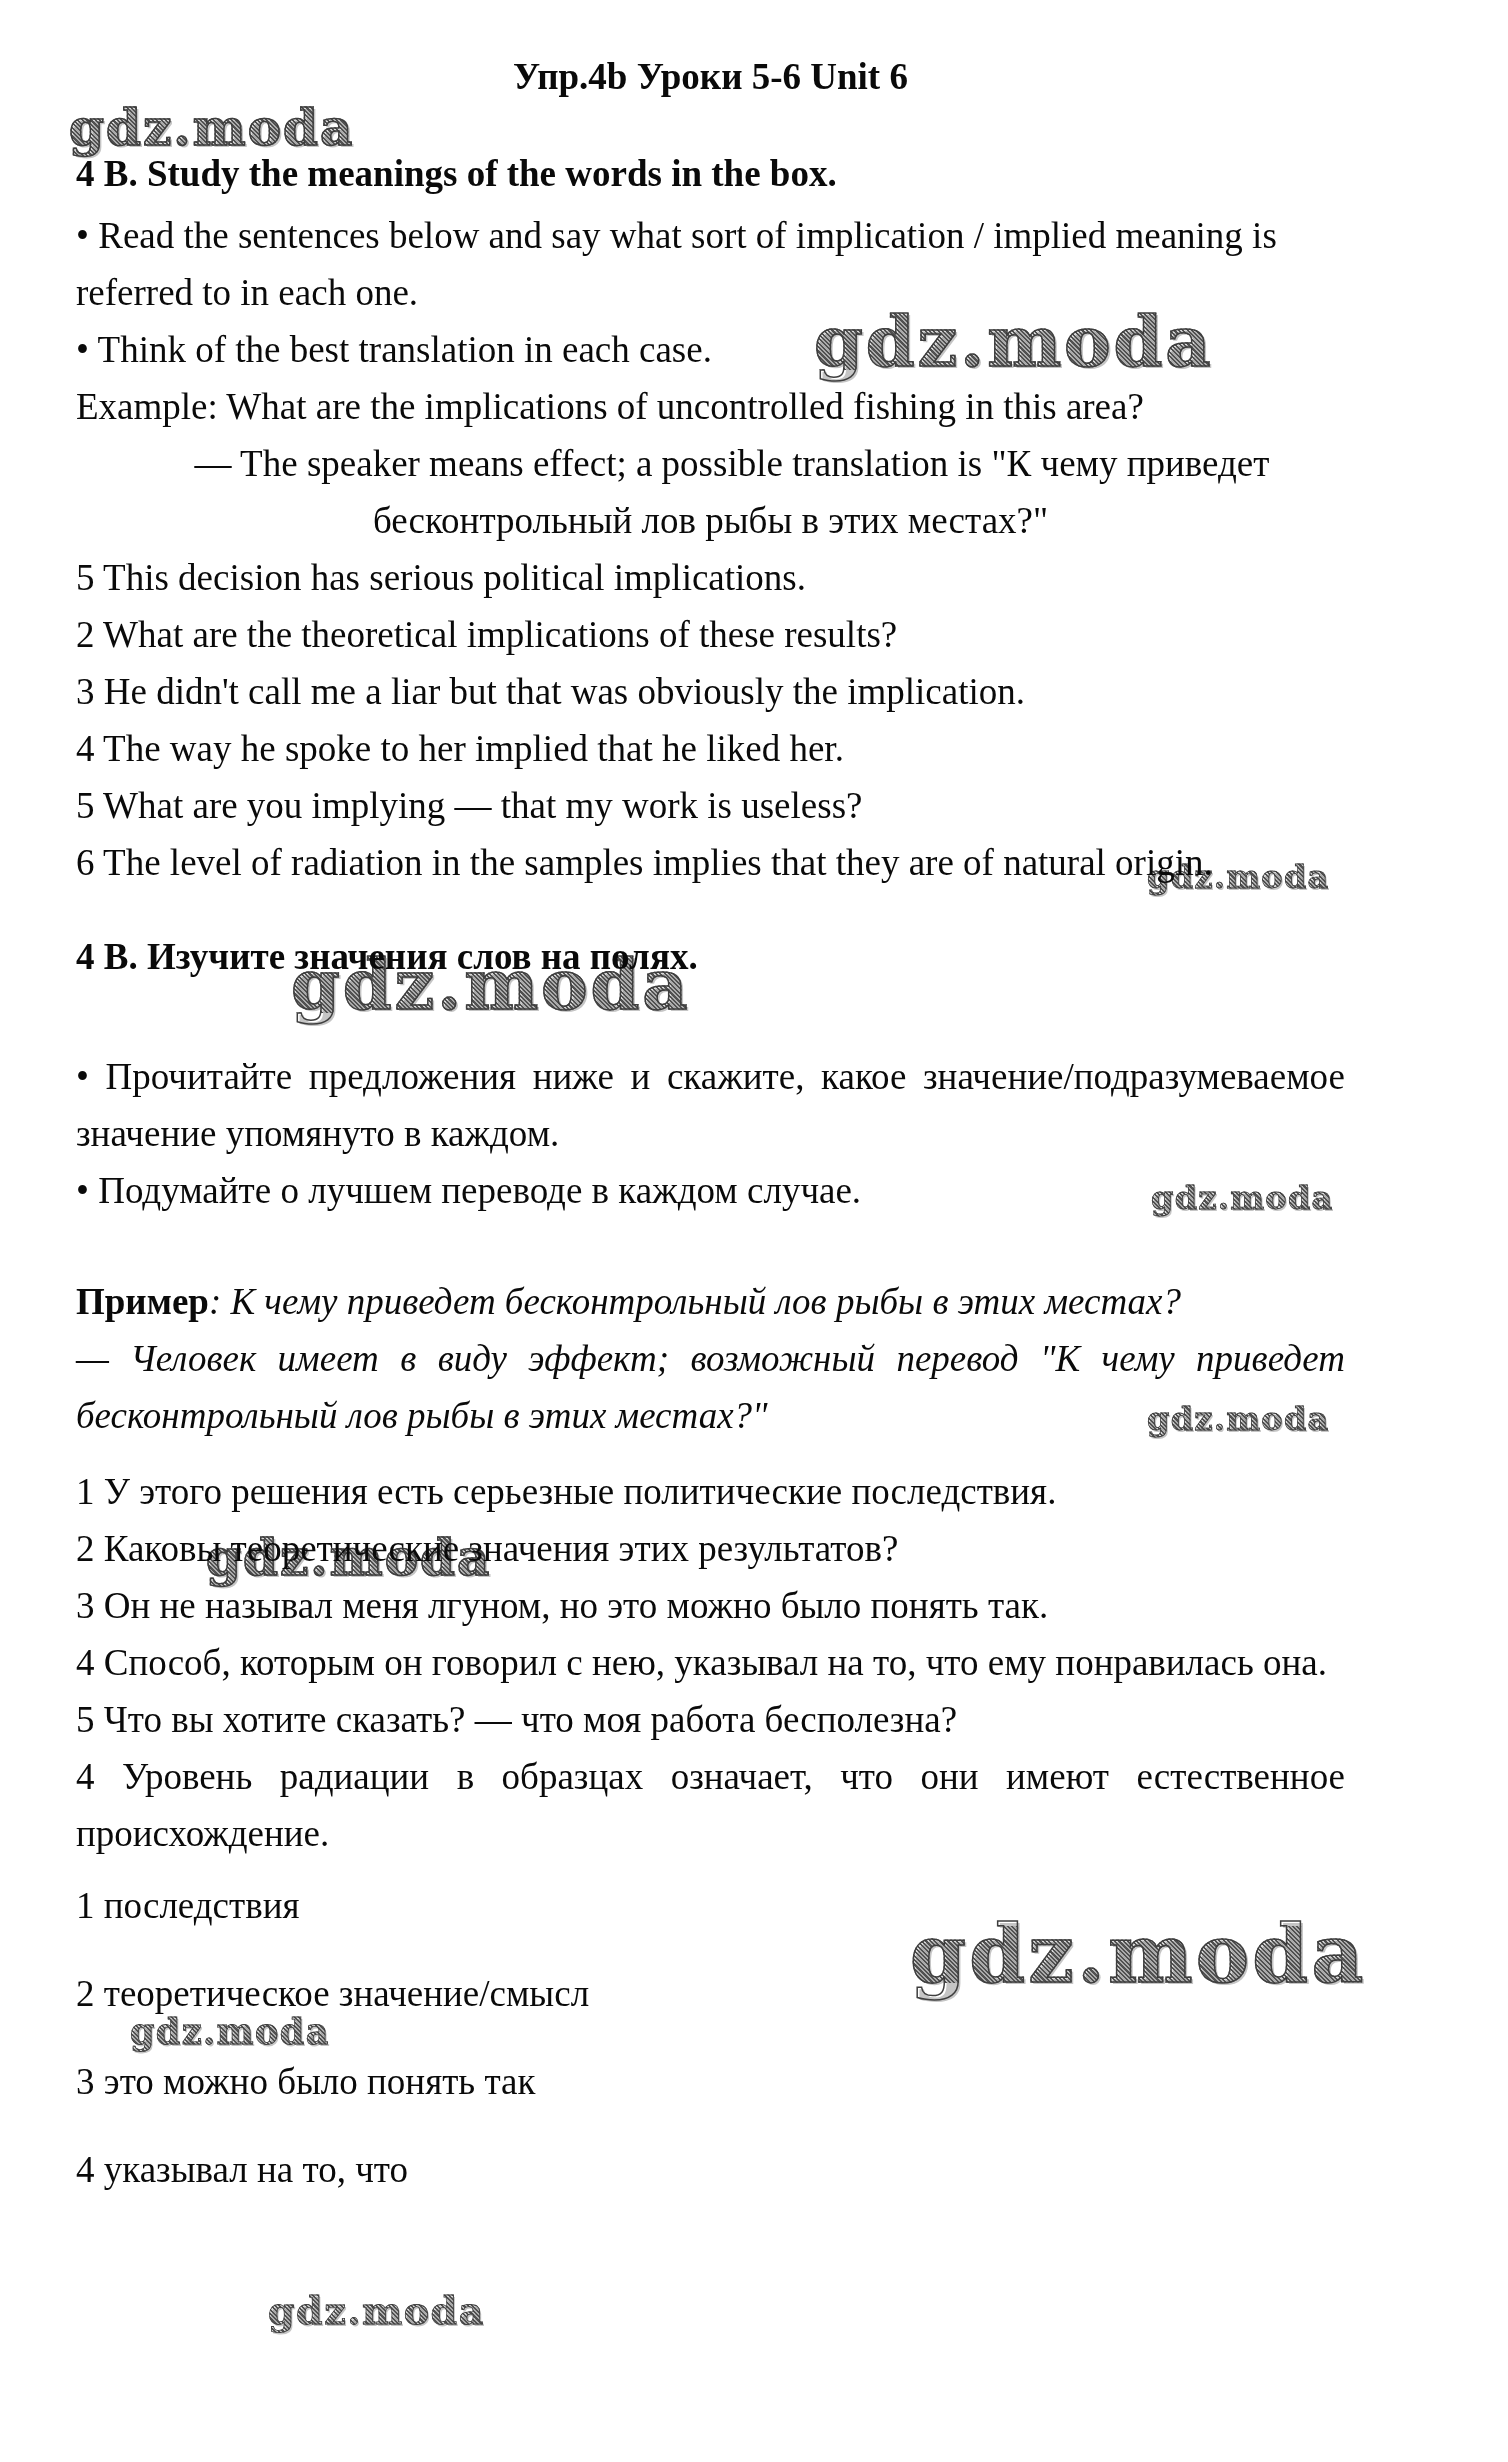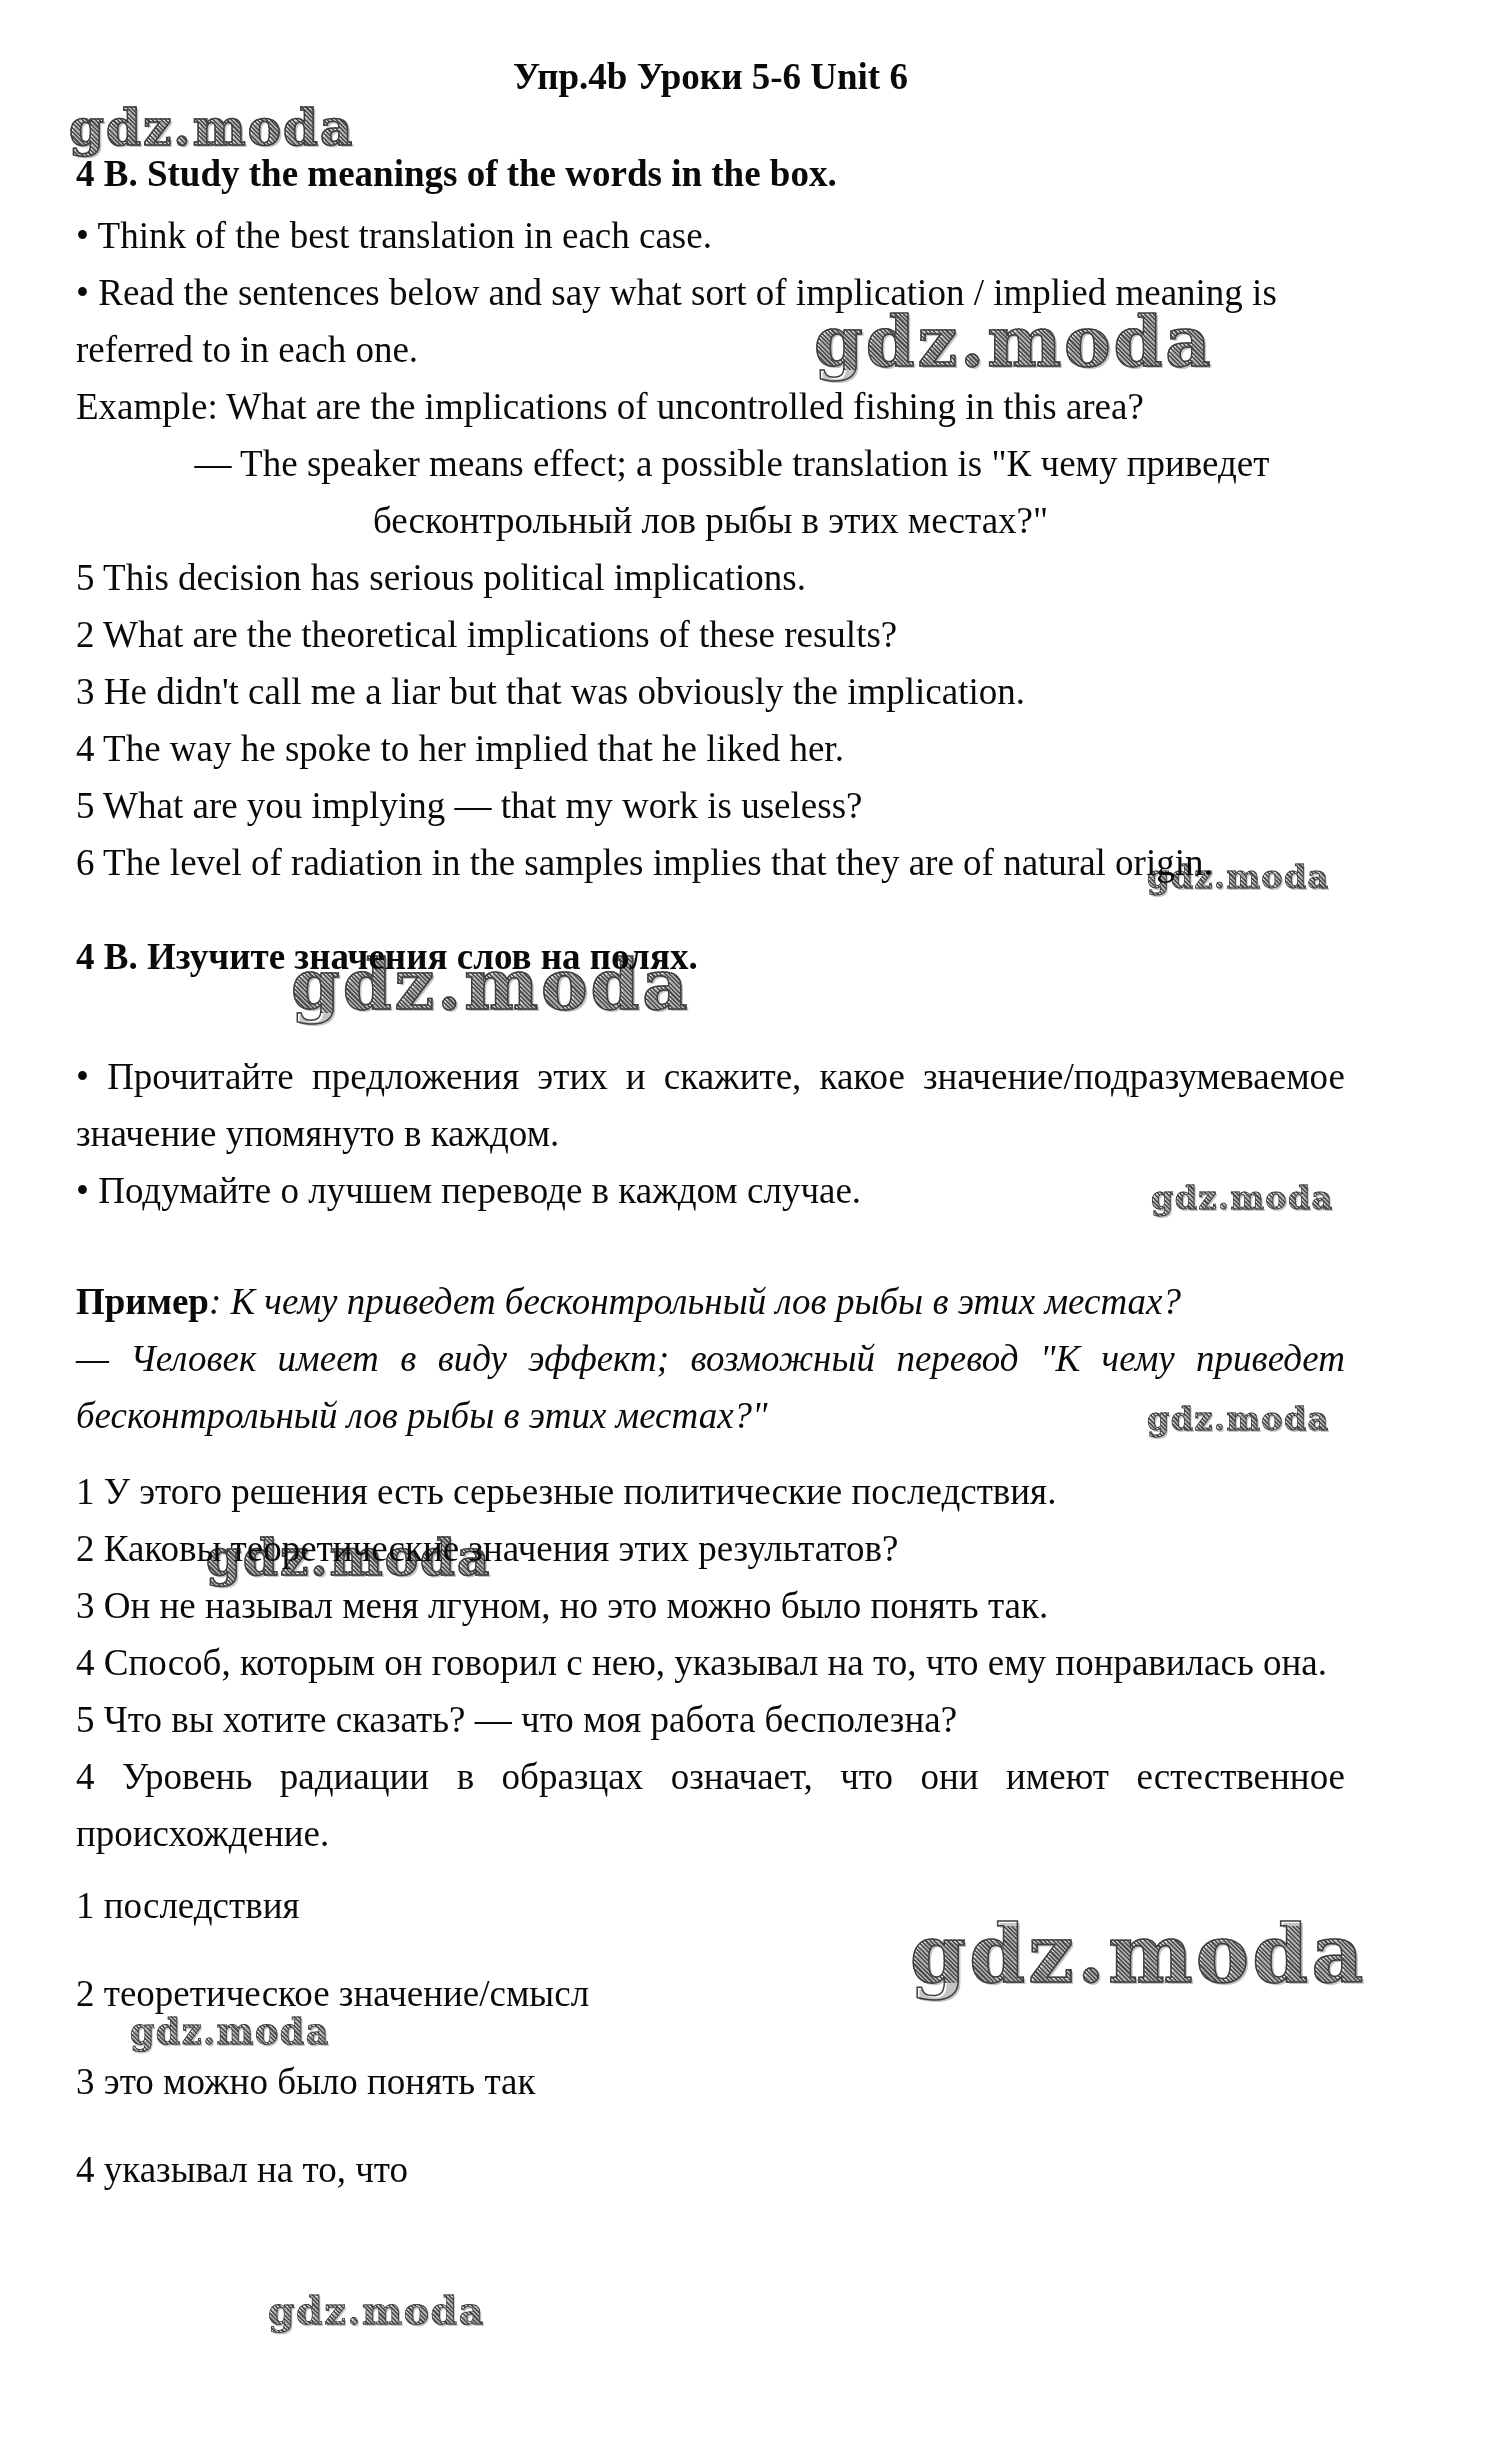--- a/index.html
+++ b/index.html
@@ -79,33 +79,33 @@
 <span class="wm" style="left:206px; top:1529px; font-size:50px;">gdz.moda</span>
 <span class="wm" style="left:910px;top:1926px; font-size:80px;">gdz.moda</span>
 <span class="wm wm-sm" style="left:130px; top:2003px; font-size:35px;">gdz.moda</span>
 <span class="wm wm-sm" style="left:268px; top:2282px; font-size:38px;">gdz.moda</span>
 
 <div class="content">
 
   <p class="page-title">Упр.4b Уроки 5-6 Unit 6</p>
 
   <p class="heading">4 B. Study the meanings of the words in the box.</p>
+  <p class="para">• Read the sentences below and say what sort of implication / implied meaning is referred to in each one.</p>
   <p class="para">• Think of the best translation in each case.</p>
-  <p class="para">• Read the sentences below and say what sort of implication / implied meaning is referred to in each one.</p>
   <p class="para">Example: What are the implications of uncontrolled fishing in this area?</p>
   <p class="para indent-first">— The speaker means effect; a possible translation is "К чему приведет бесконтрольный лов рыбы в этих местах?"</p>
   <p class="para">5 This decision has serious political implications.</p>
   <p class="para">2 What are the theoretical implications of these results?</p>
   <p class="para">3 He didn't call me a liar but that was obviously the implication.</p>
   <p class="para">4 The way he spoke to her implied that he liked her.</p>
   <p class="para">5 What are you implying — that my work is useless?</p>
   <p class="para">6 The level of radiation in the samples implies that they are of natural origin.</p>
 
   <p class="heading-ru">4 В. Изучите значения слов на полях.</p>
-  <p class="para justify">• Прочитайте предложения этих и скажите, какое значение/подразумеваемое значение упомянуто в каждом.</p>
+  <p class="para justify">• Прочитайте предложения ниже и скажите, какое значение/подразумеваемое значение упомянуто в каждом.</p>
   <p class="para">• Подумайте о лучшем переводе в каждом случае.</p>
 
   <p class="para justify example-ru"><span style="font-weight:bold;">Пример</span><span class="italic">: К чему приведет бесконтрольный лов рыбы в этих местах?</span></p>
   <p class="para justify italic">— Человек имеет в виду эффект; возможный перевод "К чему приведет бесконтрольный лов рыбы в этих местах?"</p>
 
   <p class="para ru-list-start">1 У этого решения есть серьезные политические последствия.</p>
   <p class="para">2 Каковы теоретические значения этих результатов?</p>
   <p class="para">3 Он не называл меня лгуном, но это можно было понять так.</p>
   <p class="para justify">4 Способ, которым он говорил с нею, указывал на то, что ему понравилась она.</p>
   <p class="para">5 Что вы хотите сказать? — что моя работа бесполезна?</p>

